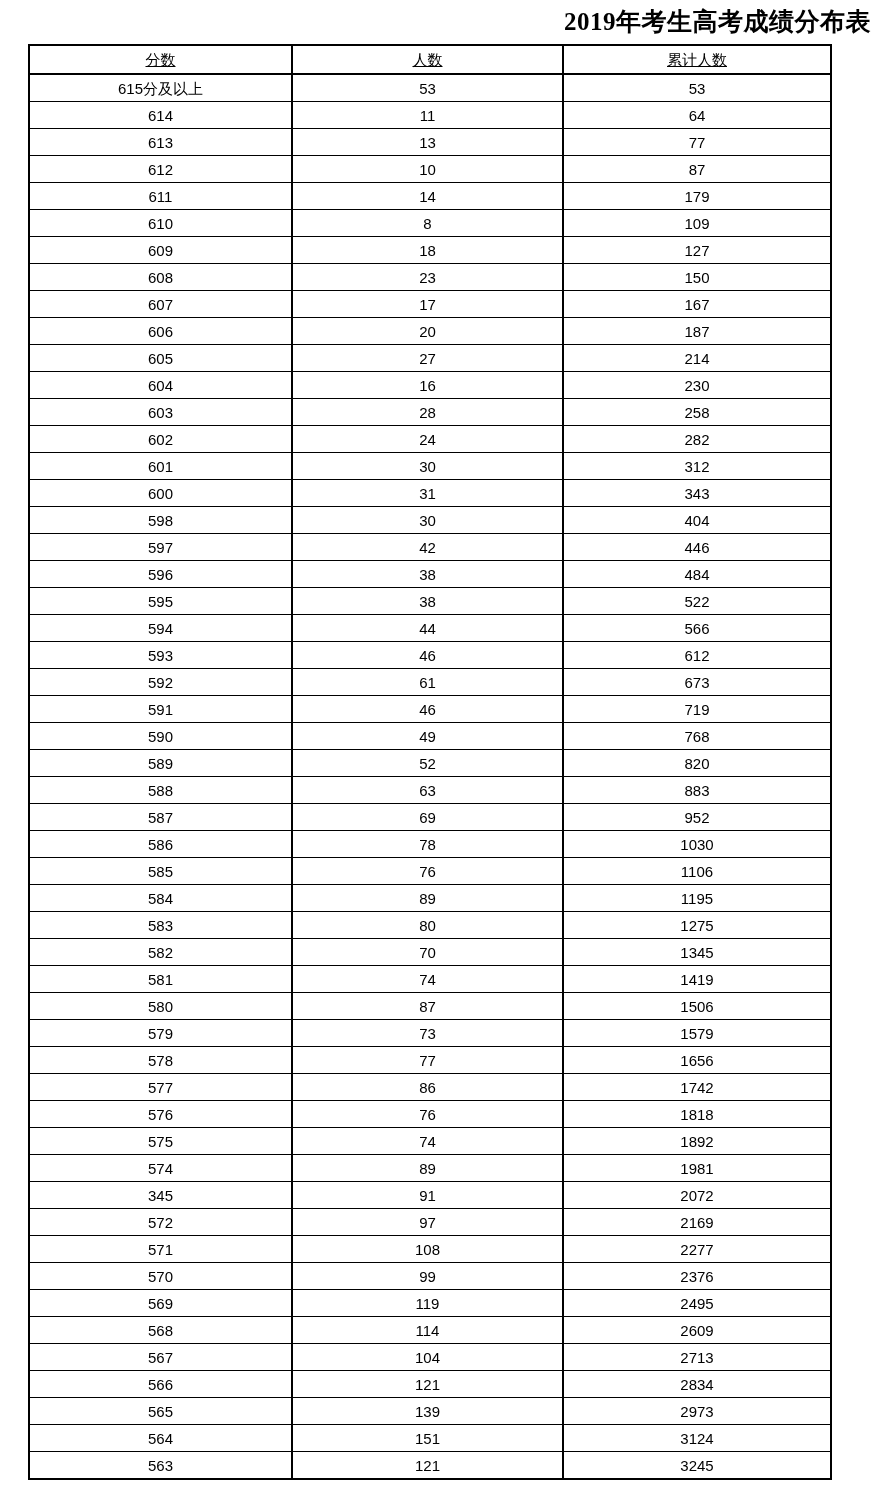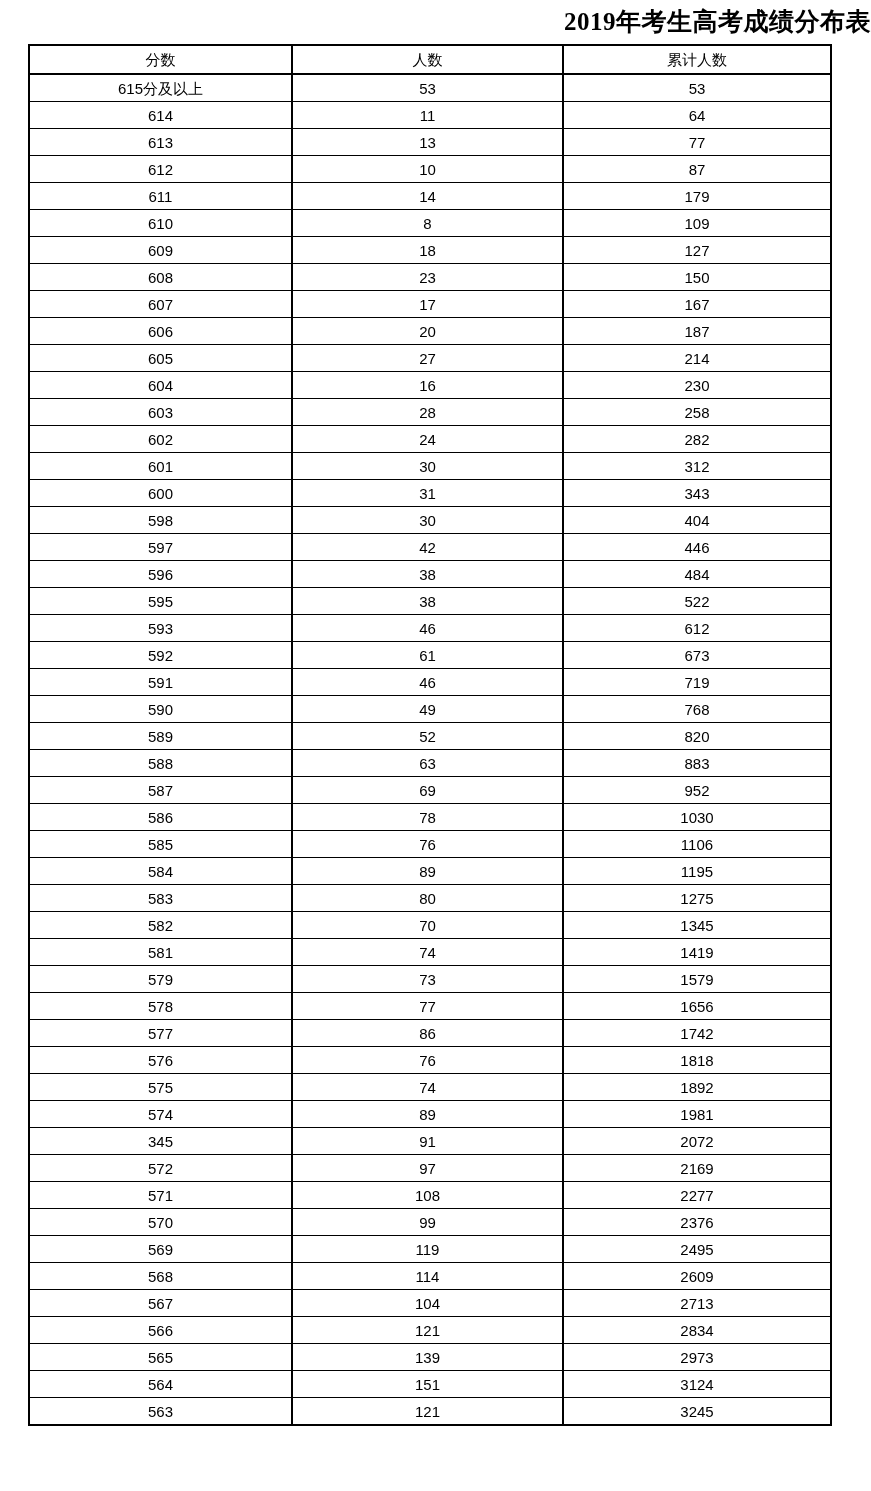--- a/index.html
+++ b/index.html
@@ -59,20 +59,21 @@
     height: 26px;
     padding: 0;
     font-weight: normal;
     font-family: "Liberation Sans", "DejaVu Sans", sans-serif;
     white-space: nowrap;
     overflow: hidden;
   }
   table.score-table thead th {
     height: 27px;
     border-bottom-width: 2px;
+    text-decoration: underline;
   }
   table.score-table tbody tr:last-child td {
     border-bottom-width: 2px;
   }
 </style>
 </head>
 <body>
 
 <div class="page">
 
@@ -187,20 +188,25 @@
             <td>596</td>
             <td>38</td>
             <td>484</td>
           </tr>
           <tr>
             <td>595</td>
             <td>38</td>
             <td>522</td>
           </tr>
           <tr>
+            <td>594</td>
+            <td>44</td>
+            <td>566</td>
+          </tr>
+          <tr>
             <td>593</td>
             <td>46</td>
             <td>612</td>
           </tr>
           <tr>
             <td>592</td>
             <td>61</td>
             <td>673</td>
           </tr>
           <tr>
@@ -252,20 +258,25 @@
             <td>582</td>
             <td>70</td>
             <td>1345</td>
           </tr>
           <tr>
             <td>581</td>
             <td>74</td>
             <td>1419</td>
           </tr>
           <tr>
+            <td>580</td>
+            <td>87</td>
+            <td>1506</td>
+          </tr>
+          <tr>
             <td>579</td>
             <td>73</td>
             <td>1579</td>
           </tr>
           <tr>
             <td>578</td>
             <td>77</td>
             <td>1656</td>
           </tr>
           <tr>

